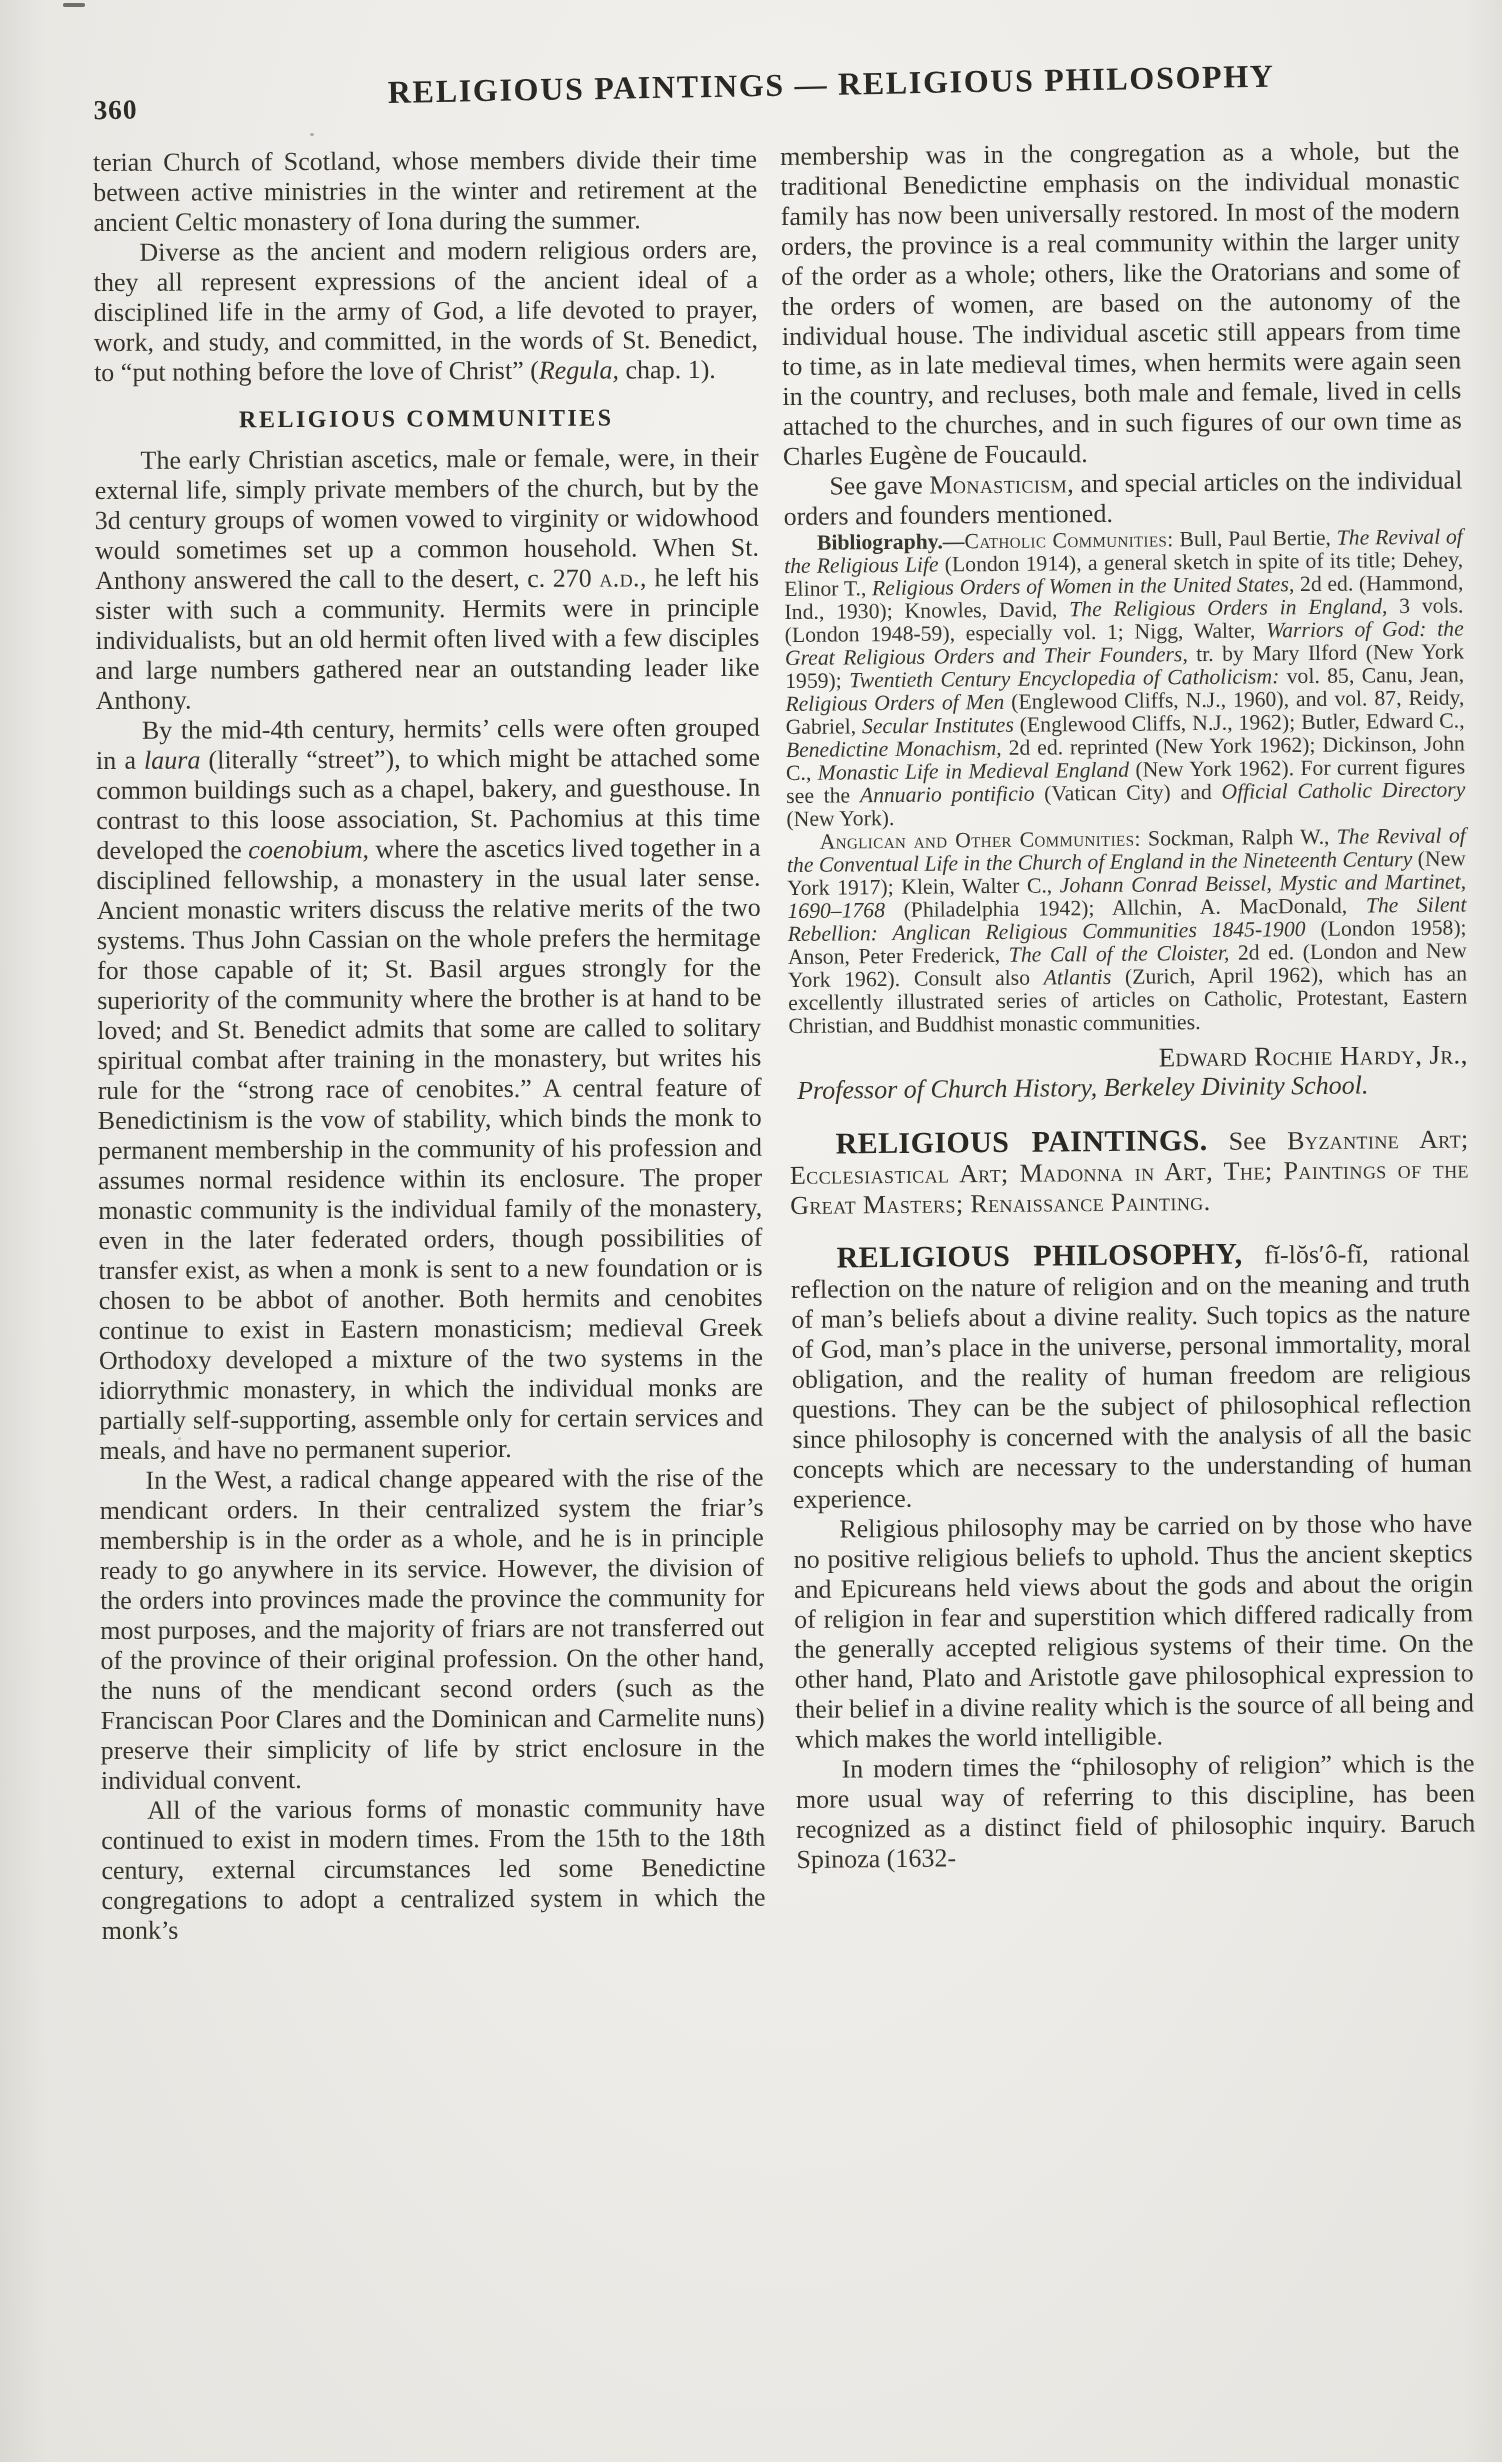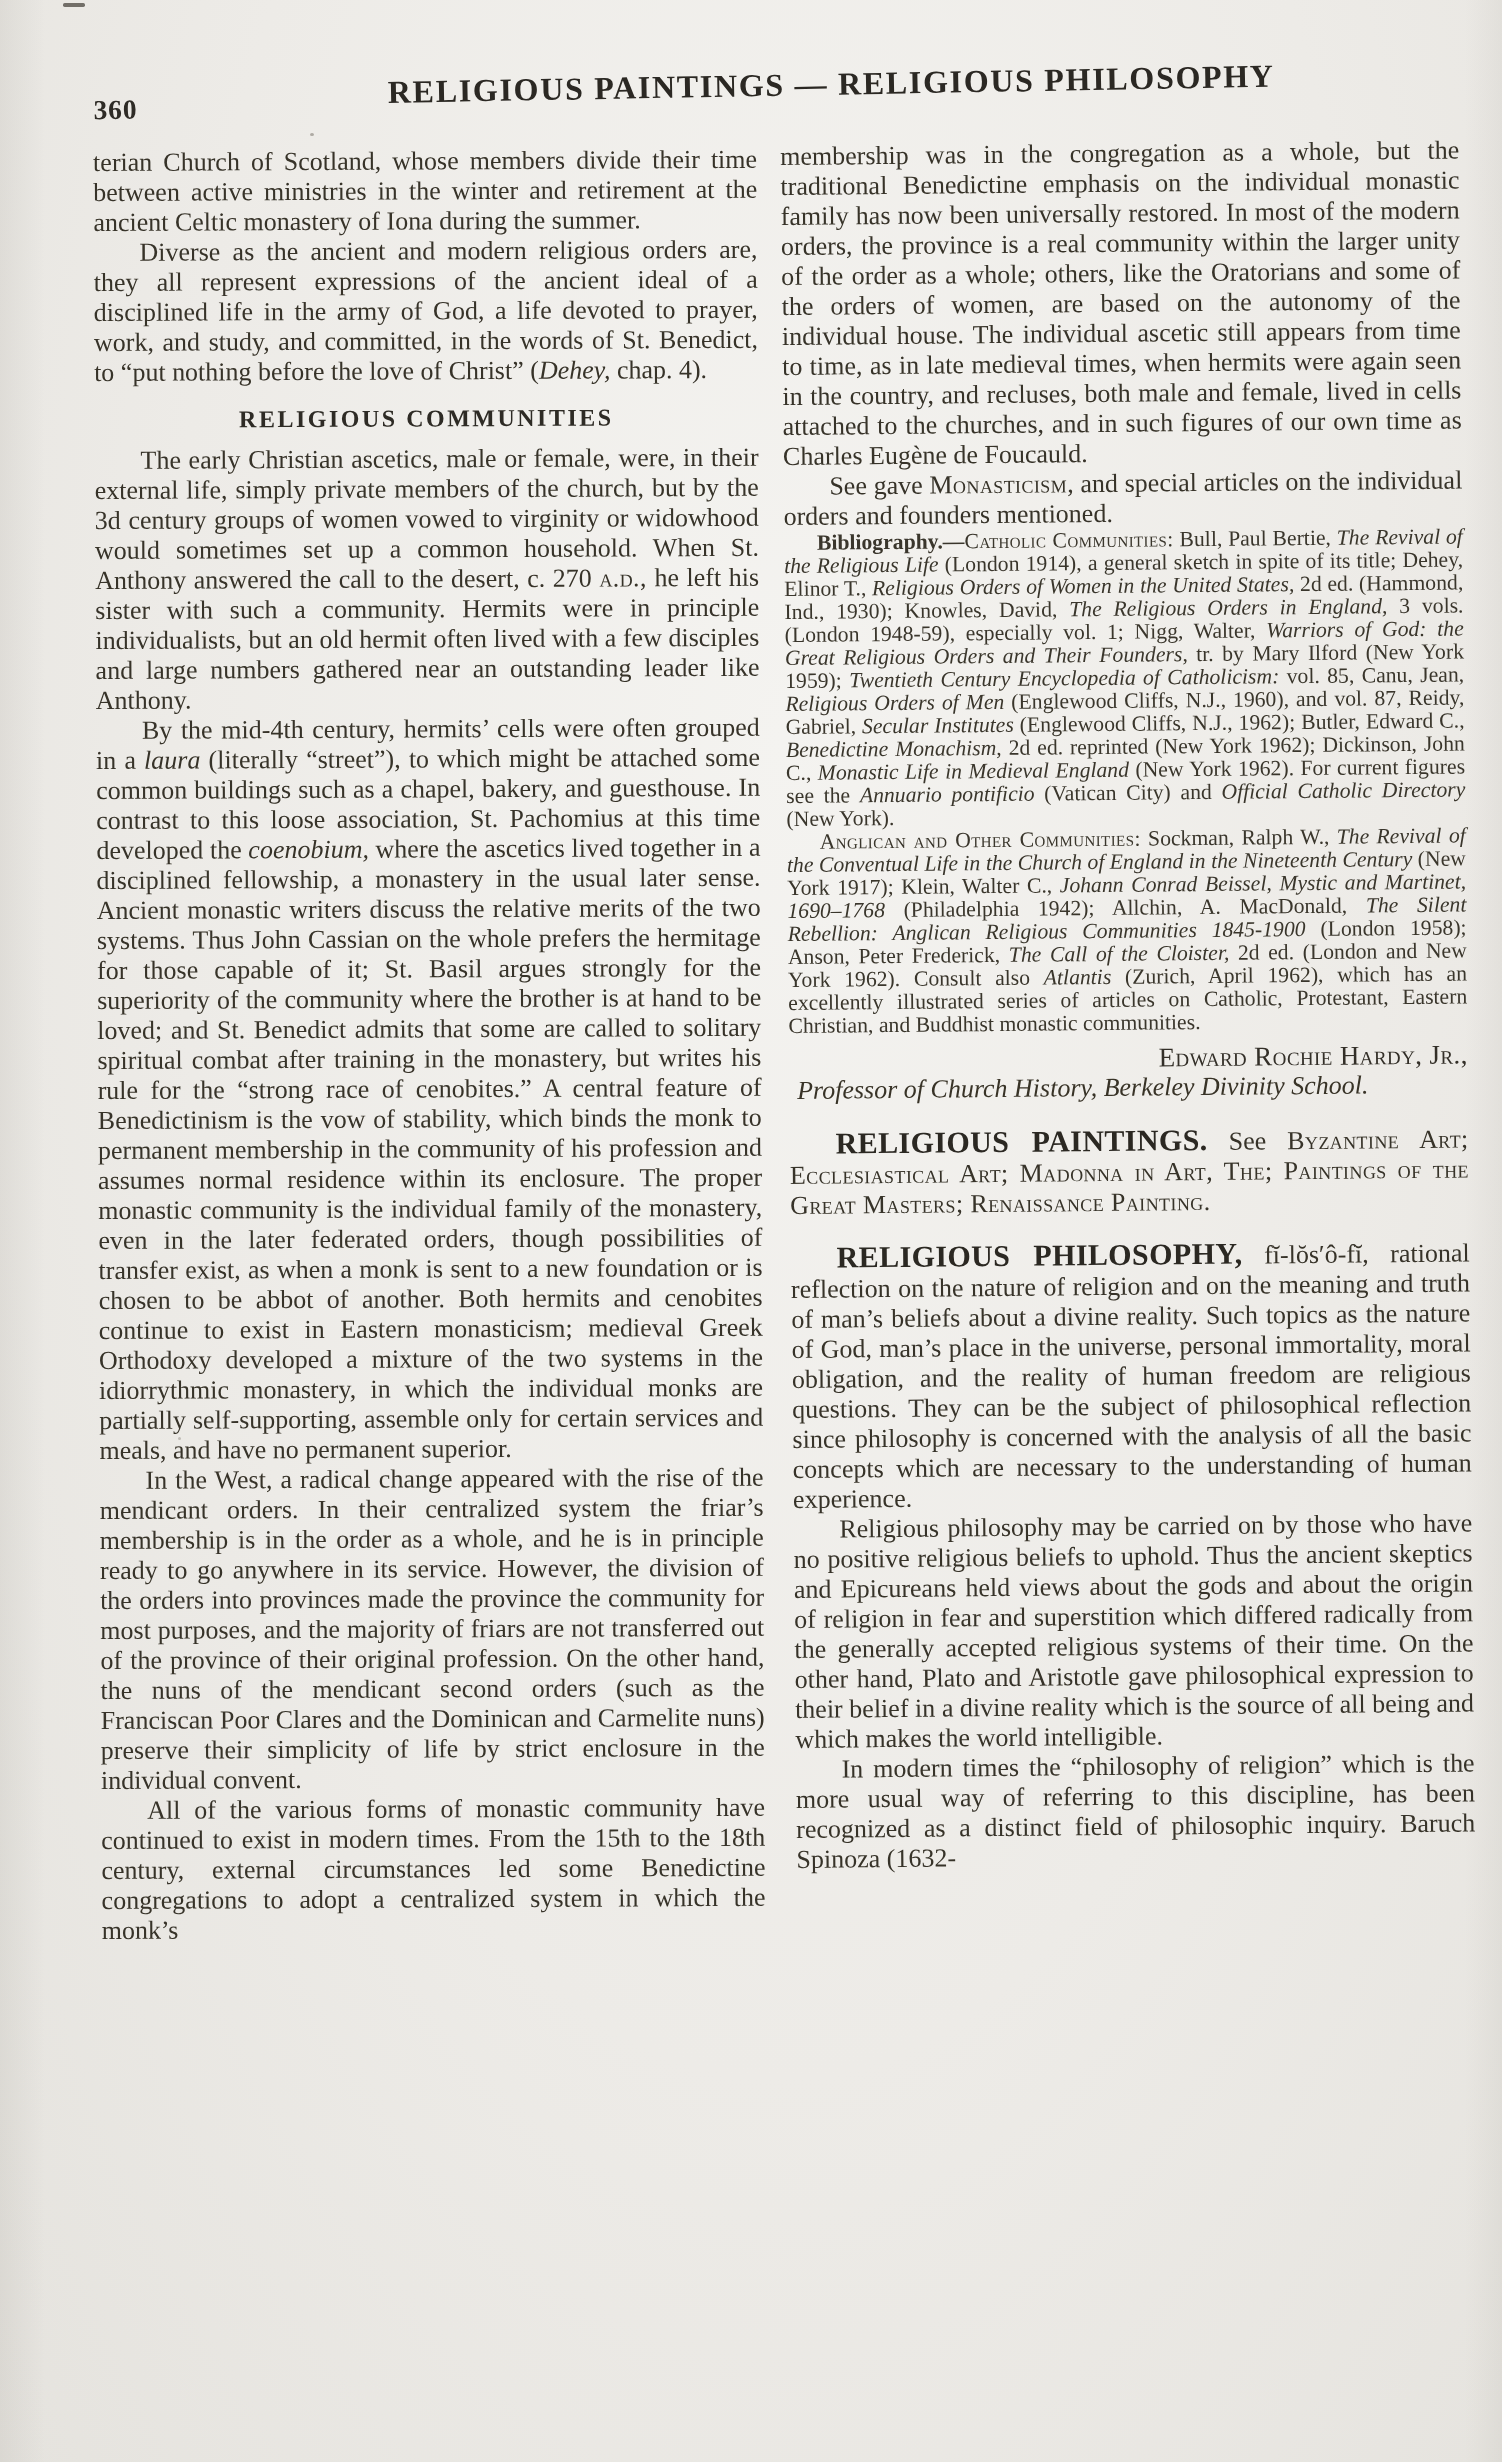--- a/index.html
+++ b/index.html
@@ -43,21 +43,21 @@
 </head>
 <body>
 
 <div class="page">
   <div class="running-head">
     <div class="page-number">360</div>
     <div class="running-title">RELIGIOUS PAINTINGS — RELIGIOUS PHILOSOPHY</div>
   </div>
   <div class="col col-left" id="col-left">
       <p class="para"><span>terian Church of Scotland, whose members divide their time between active ministries in the winter and retirement at the ancient Celtic monastery of Iona during the summer.</span></p>
-      <p class="para ind"><span>Diverse as the ancient and modern religious orders are, they all represent expressions of the ancient ideal of a disciplined life in the army of God, a life devoted to prayer, work, and study, and committed, in the words of St. Benedict, to “put nothing before the love of Christ” (</span><span class="i">Dehey,</span><span> chap. 4).</span></p>
+      <p class="para ind"><span>Diverse as the ancient and modern religious orders are, they all represent expressions of the ancient ideal of a disciplined life in the army of God, a life devoted to prayer, work, and study, and committed, in the words of St. Benedict, to “put nothing before the love of Christ” (</span><span class="i">Regula,</span><span> chap. 1).</span></p>
       <h2 class="section-heading">RELIGIOUS COMMUNITIES</h2>
       <p class="para ind"><span>The early Christian ascetics, male or female, were, in their external life, simply private members of the church, but by the 3d century groups of women vowed to virginity or widowhood would sometimes set up a common household. When St. Anthony answered the call to the desert, c. 270 </span><span class="sc">a.d.,</span><span> he left his sister with such a community. Hermits were in principle individualists, but an old hermit often lived with a few disciples and large numbers gathered near an outstanding leader like Anthony.</span></p>
       <p class="para ind"><span>By the mid-4th century, hermits’ cells were often grouped in a </span><span class="i">laura</span><span> (literally “street”), to which might be attached some common buildings such as a chapel, bakery, and guesthouse. In contrast to this loose association, St. Pachomius at this time developed the </span><span class="i">coenobium,</span><span> where the ascetics lived together in a disciplined fellowship, a monastery in the usual later sense. Ancient monastic writers discuss the relative merits of the two systems. Thus John Cassian on the whole prefers the hermitage for those capable of it; St. Basil argues strongly for the superiority of the community where the brother is at hand to be loved; and St. Benedict admits that some are called to solitary spiritual combat after training in the monastery, but writes his rule for the “strong race of cenobites.” A central feature of Benedictinism is the vow of stability, which binds the monk to permanent membership in the community of his profession and assumes normal residence within its enclosure. The proper monastic community is the individual family of the monastery, even in the later federated orders, though possibilities of transfer exist, as when a monk is sent to a new foundation or is chosen to be abbot of another. Both hermits and cenobites continue to exist in Eastern monasticism; medieval Greek Orthodoxy developed a mixture of the two systems in the idiorrythmic monastery, in which the individual monks are partially self-supporting, assemble only for certain services and meals, and have no permanent superior.</span></p>
       <p class="para ind"><span>In the West, a radical change appeared with the rise of the mendicant orders. In their centralized system the friar’s membership is in the order as a whole, and he is in principle ready to go anywhere in its service. However, the division of the orders into provinces made the province the community for most purposes, and the majority of friars are not transferred out of the province of their original profession. On the other hand, the nuns of the mendicant second orders (such as the Franciscan Poor Clares and the Dominican and Carmelite nuns) preserve their simplicity of life by strict enclosure in the individual convent.</span></p>
       <p class="para ind"><span>All of the various forms of monastic community have continued to exist in modern times. From the 15th to the 18th century, external circumstances led some Benedictine congregations to adopt a centralized system in which the monk’s</span></p>
     </div>
   <div class="col col-right" id="col-right">
       <p class="para"><span>membership was in the congregation as a whole, but the traditional Benedictine emphasis on the individual monastic family has now been universally restored. In most of the modern orders, the province is a real community within the larger unity of the order as a whole; others, like the Oratorians and some of the orders of women, are based on the autonomy of the individual house. The individual ascetic still appears from time to time, as in late medieval times, when hermits were again seen in the country, and recluses, both male and female, lived in cells attached to the churches, and in such figures of our own time as Charles Eugène de Foucauld.</span></p>
       <p class="para ind"><span>See gave </span><span class="sc">Monasticism</span><span>, and special articles on the individual orders and founders mentioned.</span></p>
       <p class="bib"><span class="b">Bibliography.—</span><span class="sc">Catholic Communities:</span><span> Bull, Paul Bertie, </span><span class="i">The Revival of the Religious Life</span><span> (London 1914), a general sketch in spite of its title; Dehey, Elinor T., </span><span class="i">Religious Orders of Women in the United States,</span><span> 2d ed. (Hammond, Ind., 1930); Knowles, David, </span><span class="i">The Religious Orders in England,</span><span> 3 vols. (London 1948-59), especially vol. 1; Nigg, Walter, </span><span class="i">Warriors of God: the Great Religious Orders and Their Founders,</span><span> tr. by Mary Ilford (New York 1959); </span><span class="i">Twentieth Century Encyclopedia of Catholicism:</span><span> vol. 85, Canu, Jean, </span><span class="i">Religious Orders of Men</span><span> (Englewood Cliffs, N.J., 1960), and vol. 87, Reidy, Gabriel, </span><span class="i">Secular Institutes</span><span> (Englewood Cliffs, N.J., 1962); Butler, Edward C., </span><span class="i">Benedictine Monachism,</span><span> 2d ed. reprinted (New York 1962); Dickinson, John C., </span><span class="i">Monastic Life in Medieval England</span><span> (New York 1962). For current figures see the </span><span class="i">Annuario pontificio</span><span> (Vatican City) and </span><span class="i">Official Catholic Directory</span><span> (New York).</span></p>

